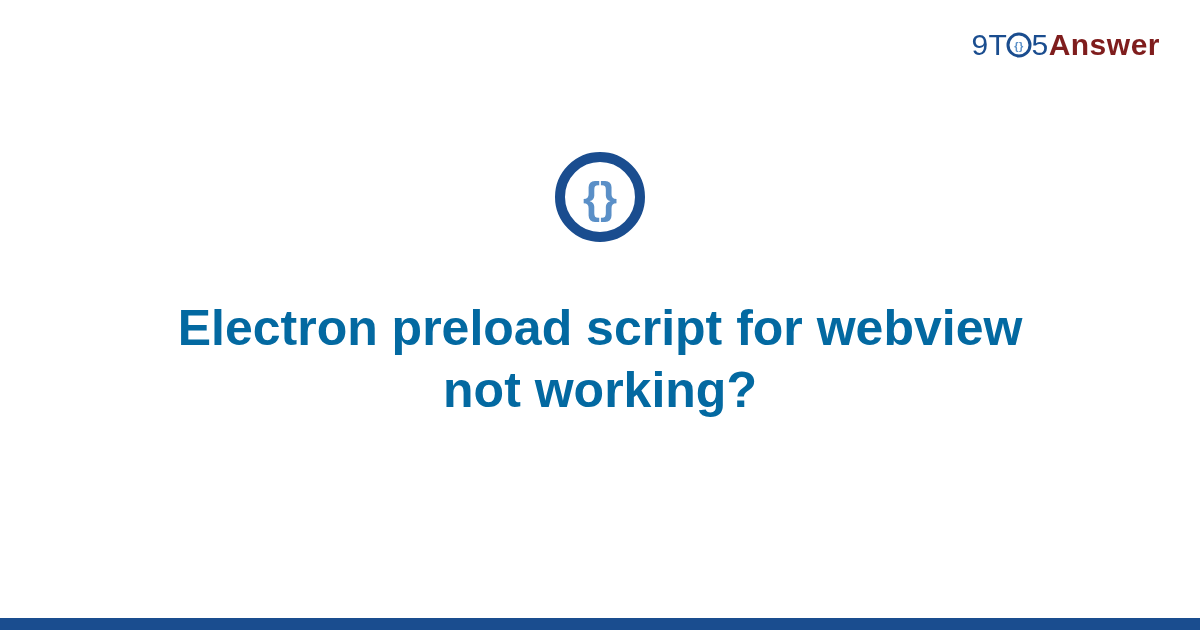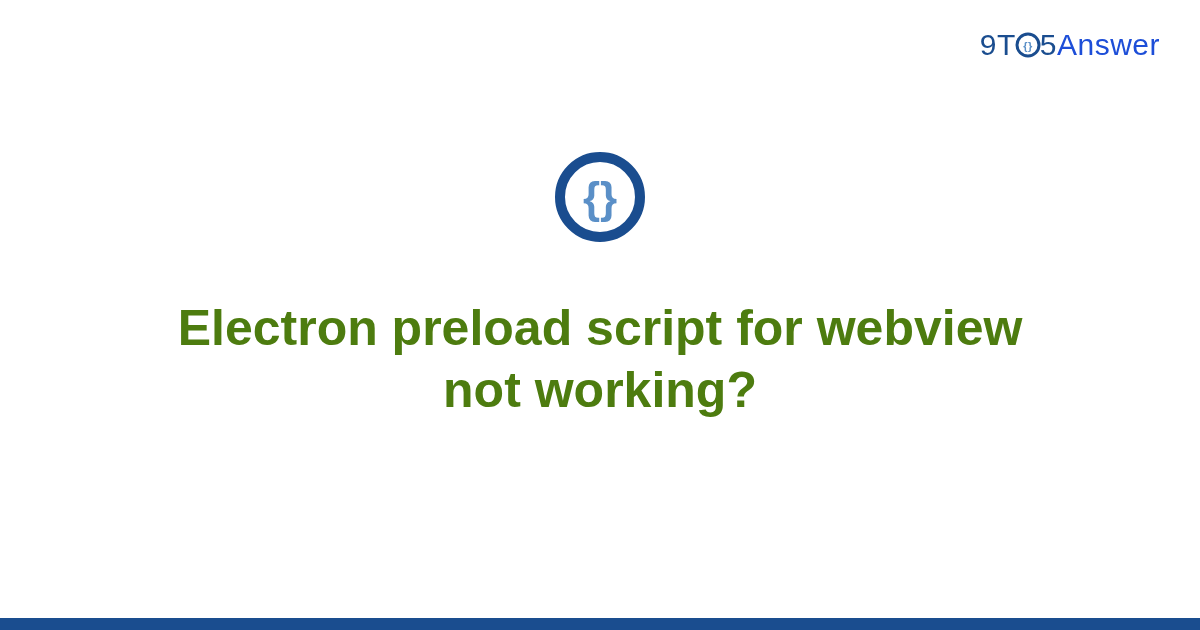--- a/index.html
+++ b/index.html
@@ -37,22 +37,22 @@
     }
     .brand-o svg {
       width: 26px;
       height: 26px;
     }
     .brand-5 {
       color: #1a4d8f;
       font-weight: 500;
     }
     .brand-answer {
-      color: #1d4ed8;
-      font-weight: 400;
+      color: #7f1d1d;
+      font-weight: 700;
     }
     .content {
       position: absolute;
       top: 0;
       left: 0;
       width: 100%;
       height: 100%;
       display: flex;
       flex-direction: column;
       align-items: center;
@@ -61,21 +61,21 @@
     }
     .main-icon {
       margin-bottom: 48px;
       margin-top: -20px;
     }
     .main-icon svg {
       width: 96px;
       height: 96px;
     }
     .title {
-      color: #4d7c0f;
+      color: #0369a1;
       font-size: 50px;
       font-weight: 700;
       text-align: center;
       line-height: 1.25;
       max-width: 900px;
     }
     .bottom-bar {
       position: absolute;
       bottom: 0;
       left: 0;

